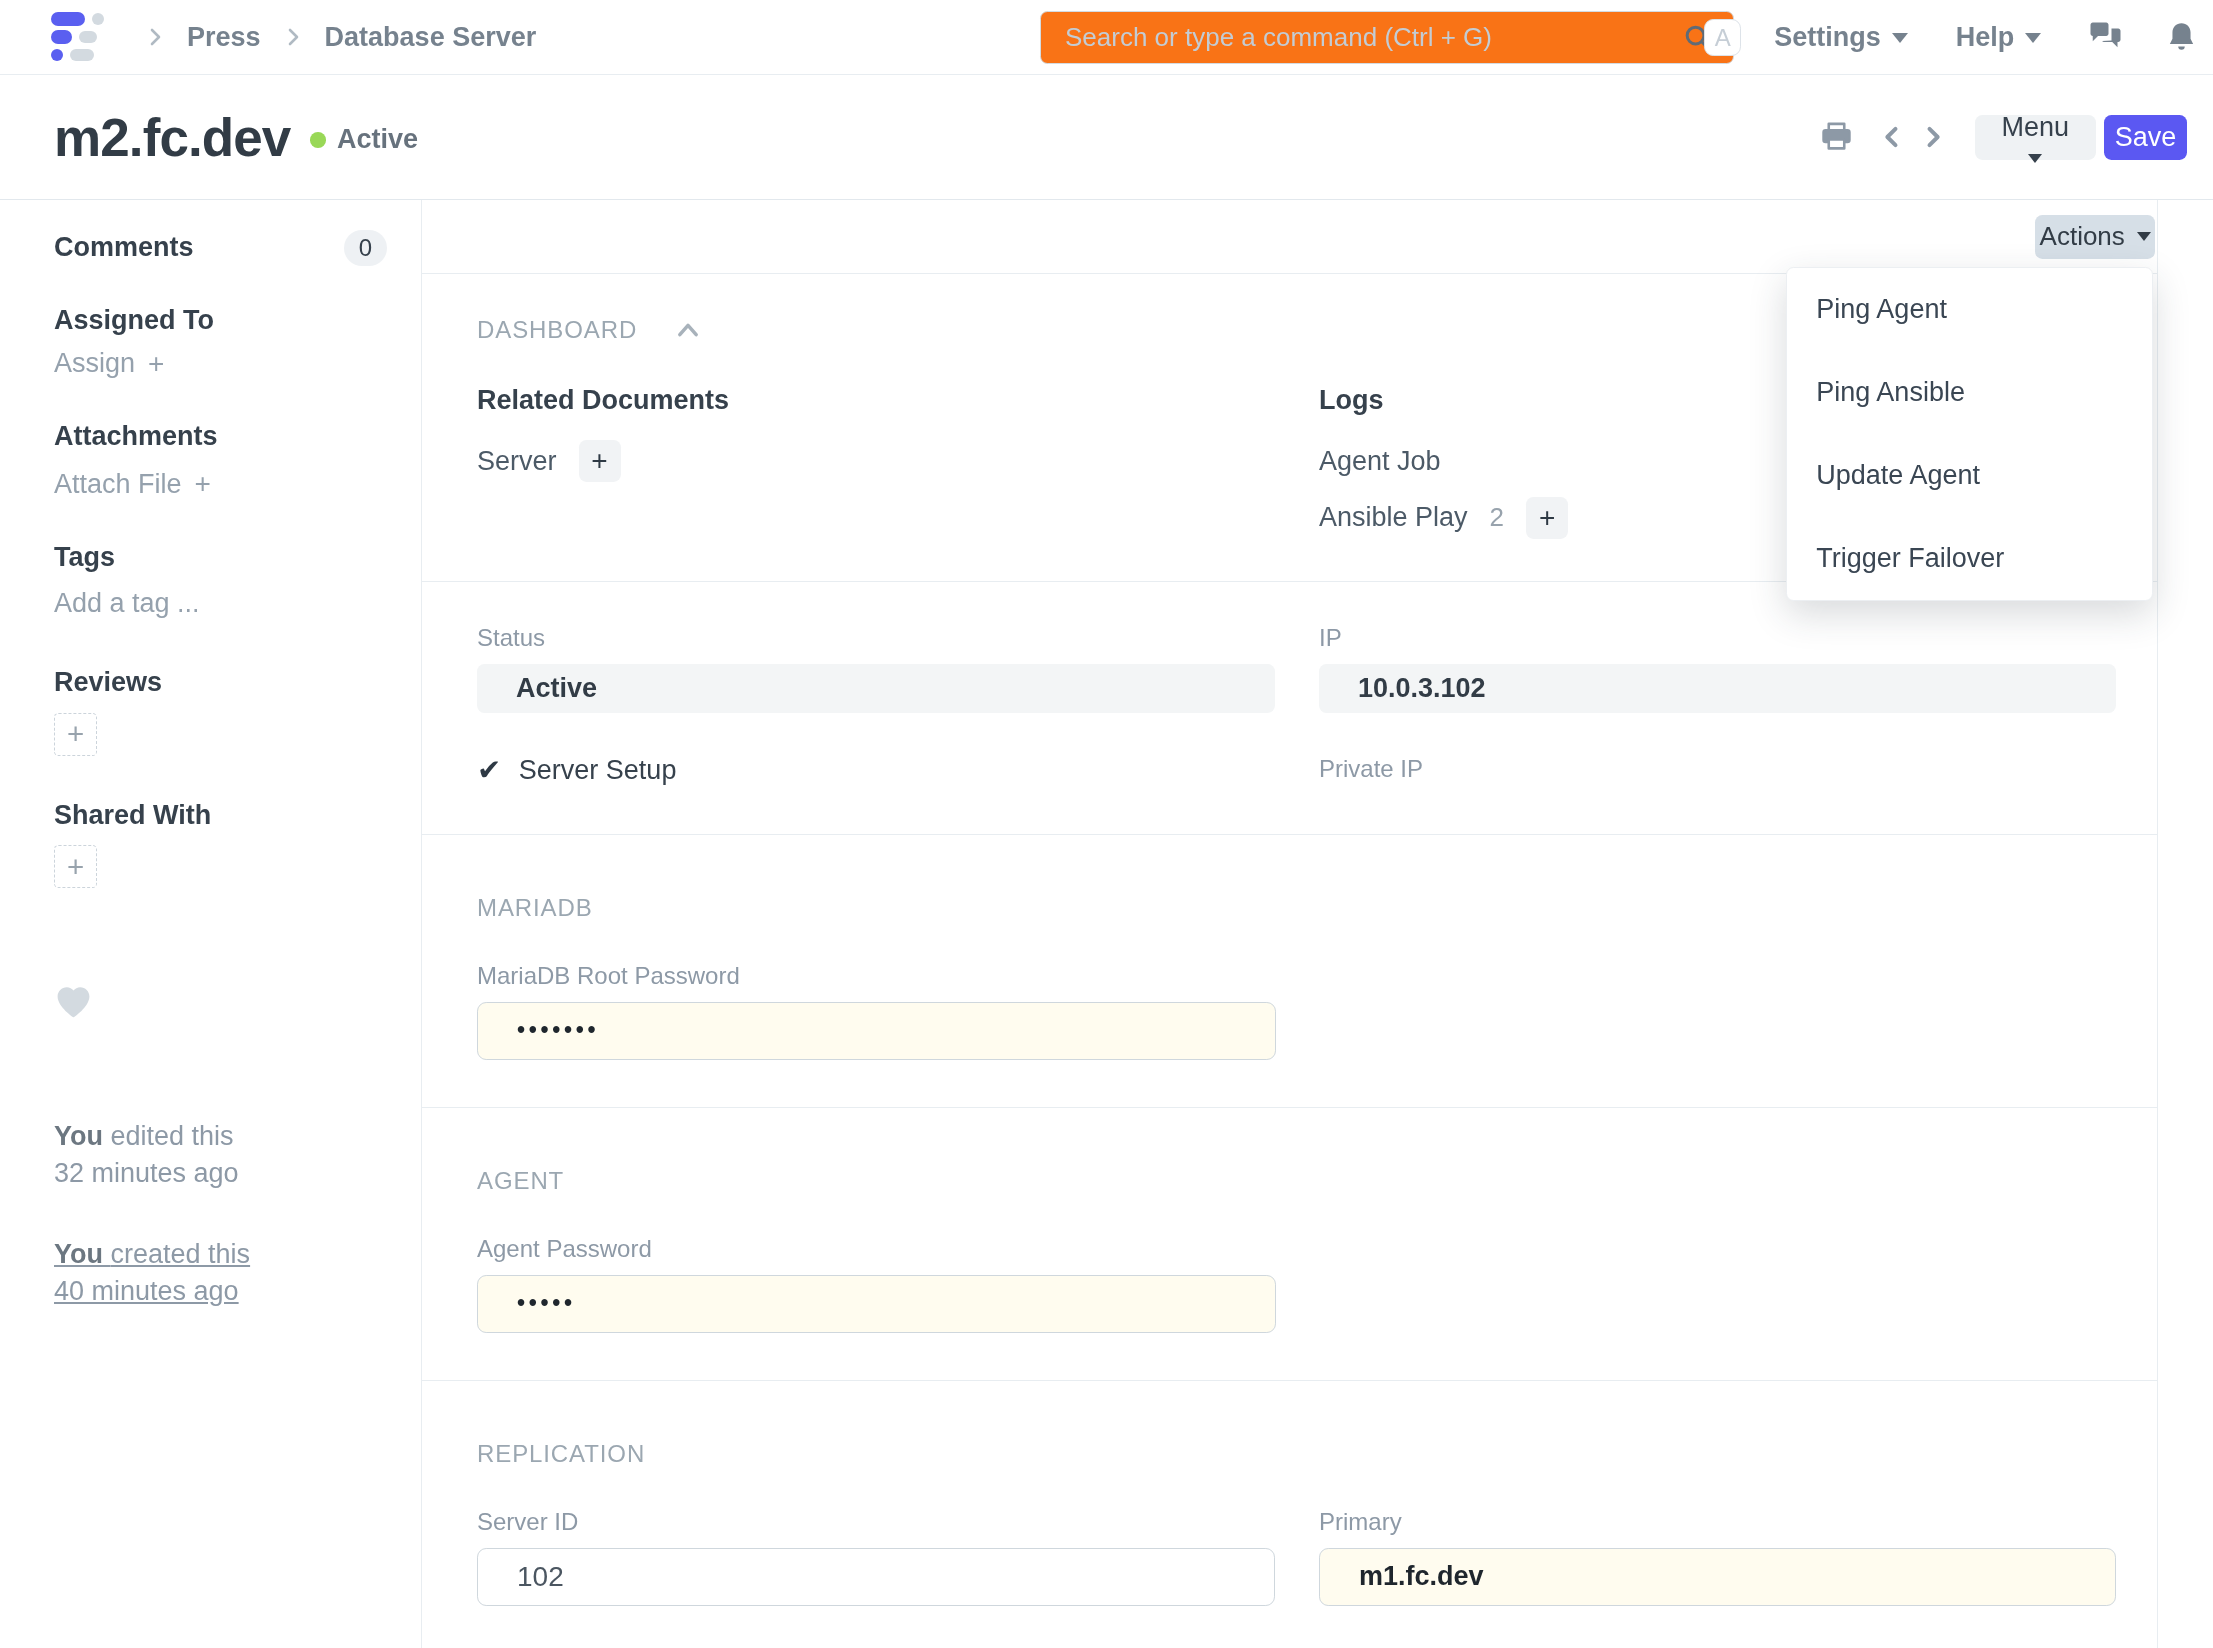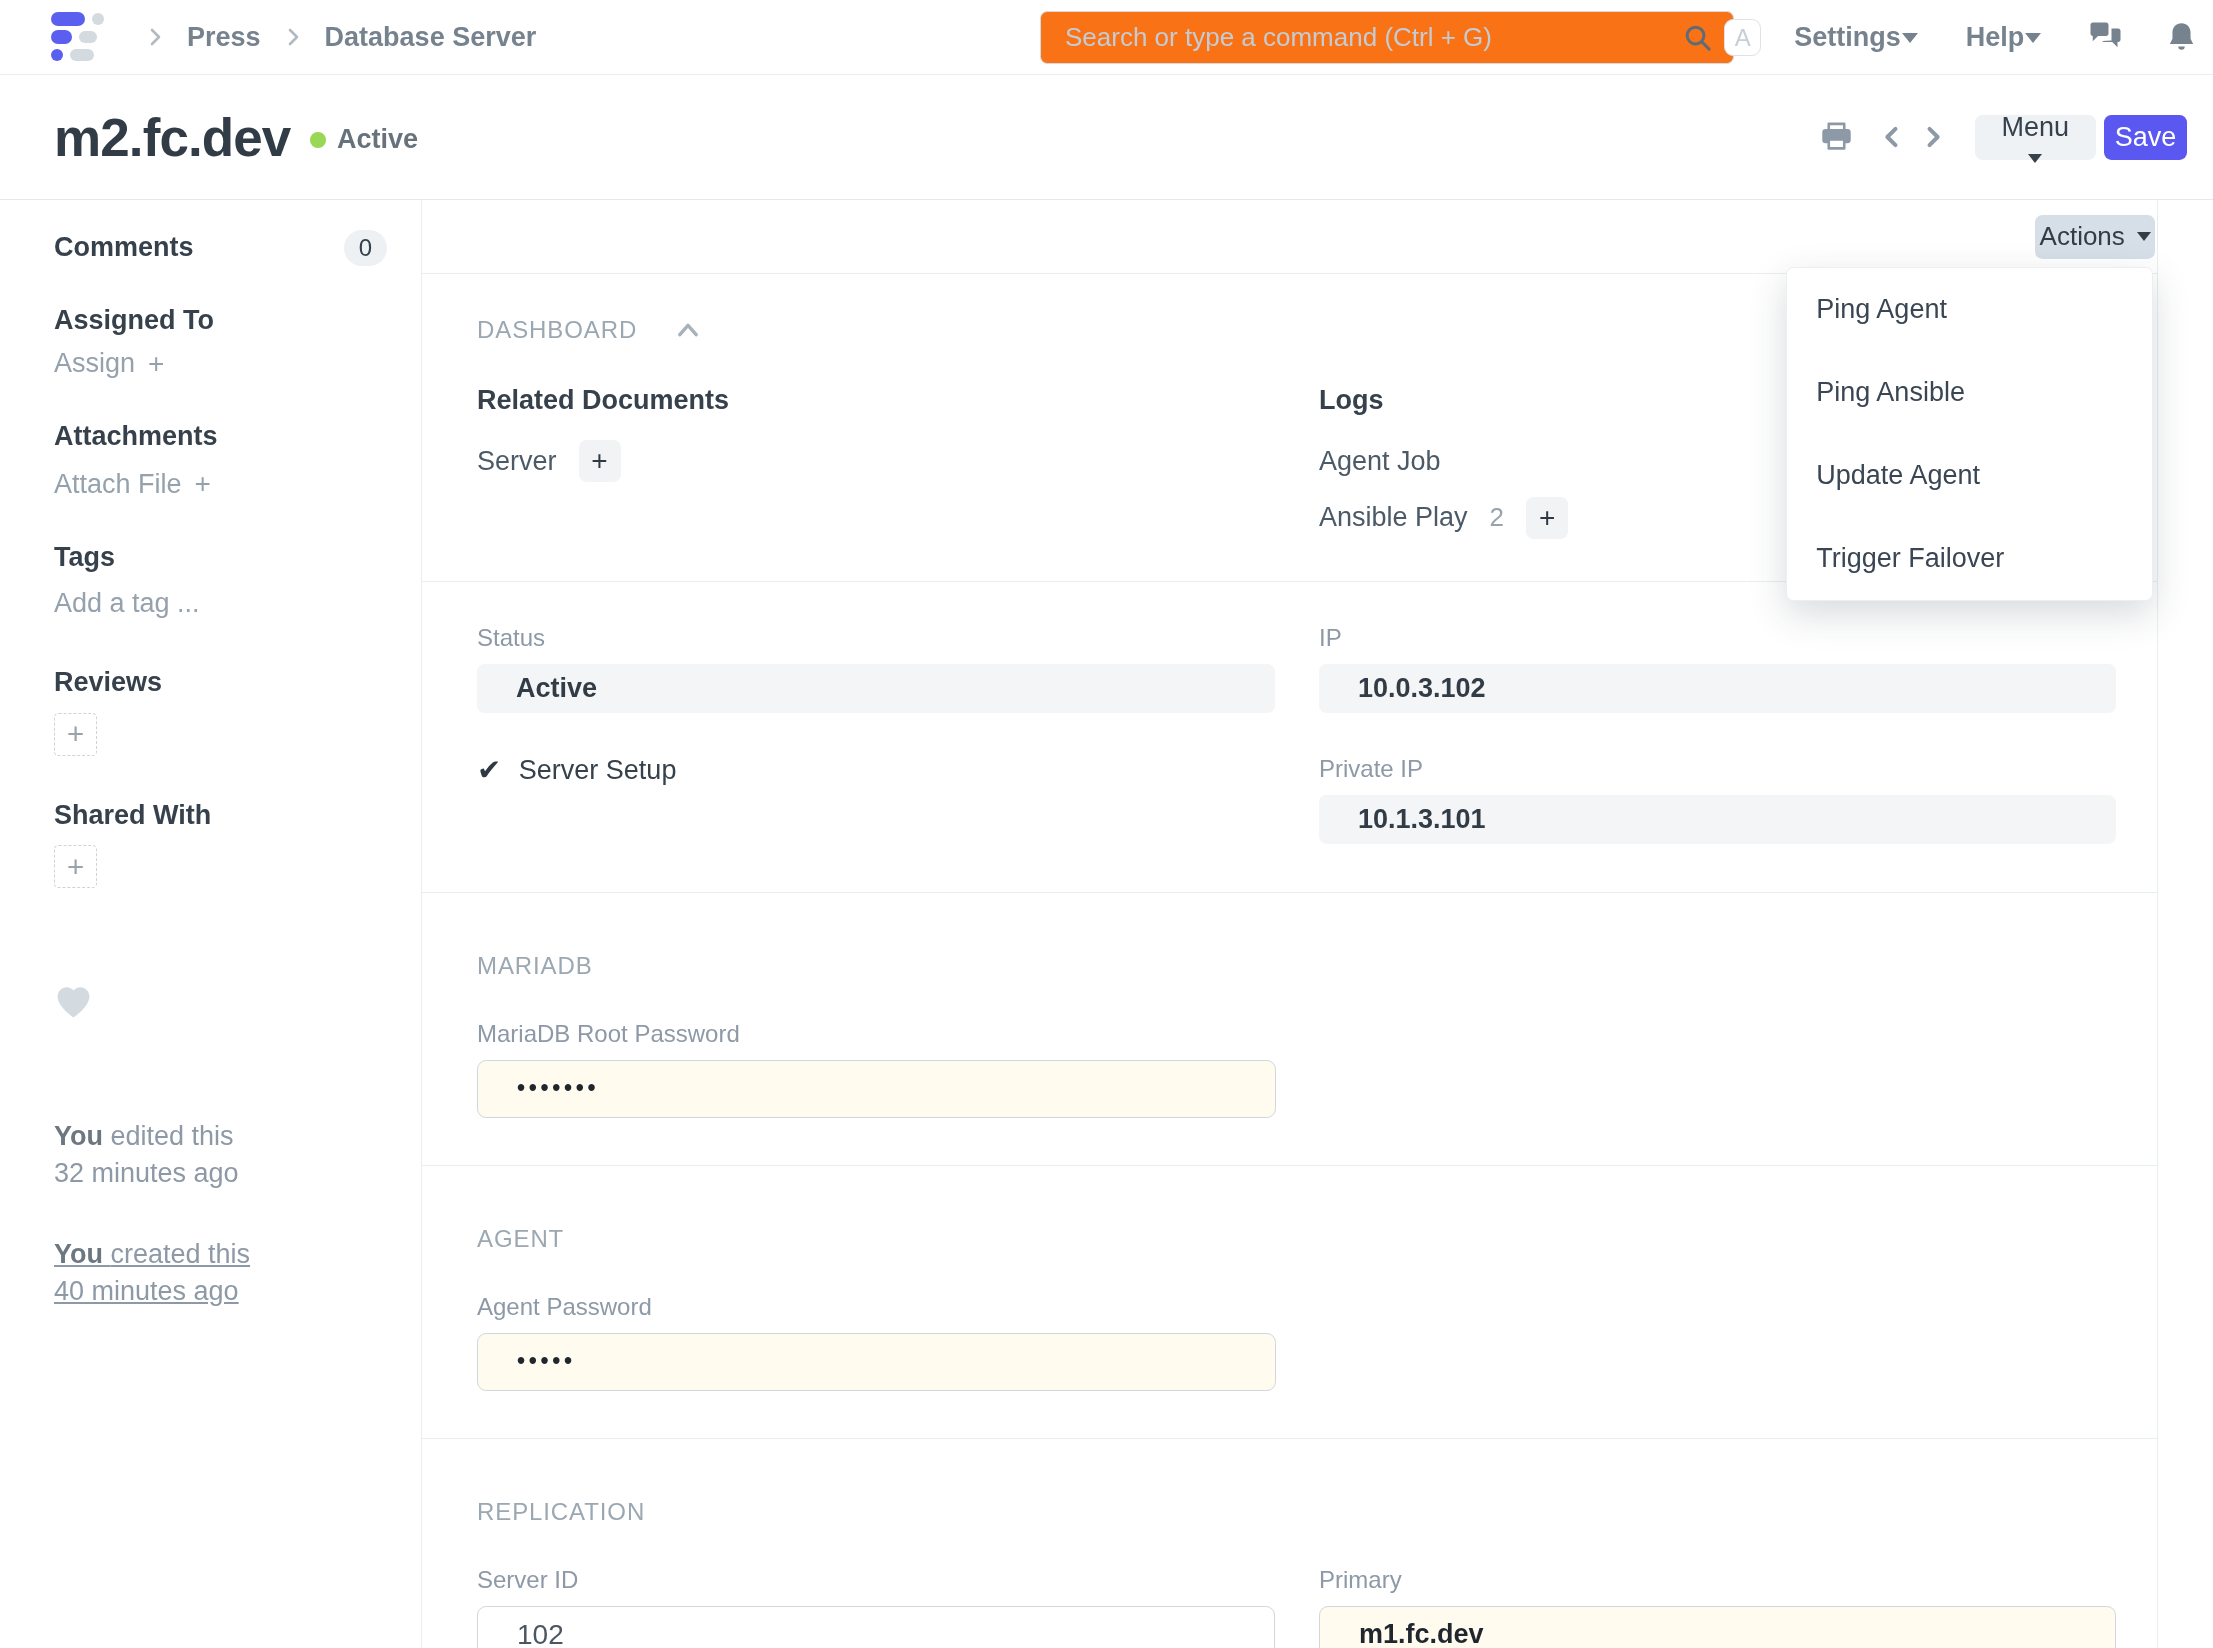--- a/index.html
+++ b/index.html
@@ -21,21 +21,21 @@
     border:0.9px solid #d4dbe1; border-radius:7.4px; background:#f97316; display:flex; align-items:center; }
   .nav-search input { flex:1; border:none; outline:none; background:transparent;
     font-size:26px; color:#36414c; padding-left:24px;
     font-family:"Liberation Sans","DejaVu Sans",sans-serif; }
   .nav-search input::placeholder { color:#c3ccd4; }
   .search-icon { margin-right:20px; }
   .nav-right { position:absolute; right:15.7px; top:0; height:75px; display:flex; align-items:center; }
   .avatar { width:37px; height:37px; border:1.8px solid #dde3e9; border-radius:9.2px;
     display:flex; align-items:center; justify-content:center; font-size:24px; color:#c6ced6;
     background:#fff; cursor:pointer; }
-  .nav-item { display:flex; align-items:center; gap:1px; font-size:27px; font-weight:700;
+  .nav-item { display:flex; align-items:center; gap:11px; font-size:27px; font-weight:700;
     color:#76828e; cursor:pointer; }
   .caret { width:0; height:0; border-left:8.3px solid transparent; border-right:8.3px solid transparent;
     border-top:10px solid #76828e; display:inline-block; }
   .m-settings { margin-left:33px; }
   .m-help { margin-left:48px; }
   .m-chat { margin-left:46px; cursor:pointer; }
   .m-bell { margin-left:42px; cursor:pointer; }
 
   
   .page-head { height:125px; border-bottom:0.9px solid #e2e8ed; display:flex; align-items:center;
@@ -315,21 +315,20 @@
           <div class="control control-gray">Active</div>
           <div class="checkbox-row">
             <span class="check-glyph">✔</span>
             <span class="checkbox-label">Server Setup</span>
           </div>
         </div>
         <div>
           <div class="field-label">IP</div>
           <div class="control control-gray">10.0.3.102</div>
           <div class="field-label fgap">Private IP</div>
-          <div class="control control-gray">10.1.3.101</div>
         </div>
       </div>
     </div>
 
     <div class="form-section">
       <div class="sec-head-plain">MARIADB</div>
       <div class="sec-field-block">
         <div class="field-label">MariaDB Root Password</div>
         <div class="control control-cream pw-dots">•••••••</div>
       </div>

